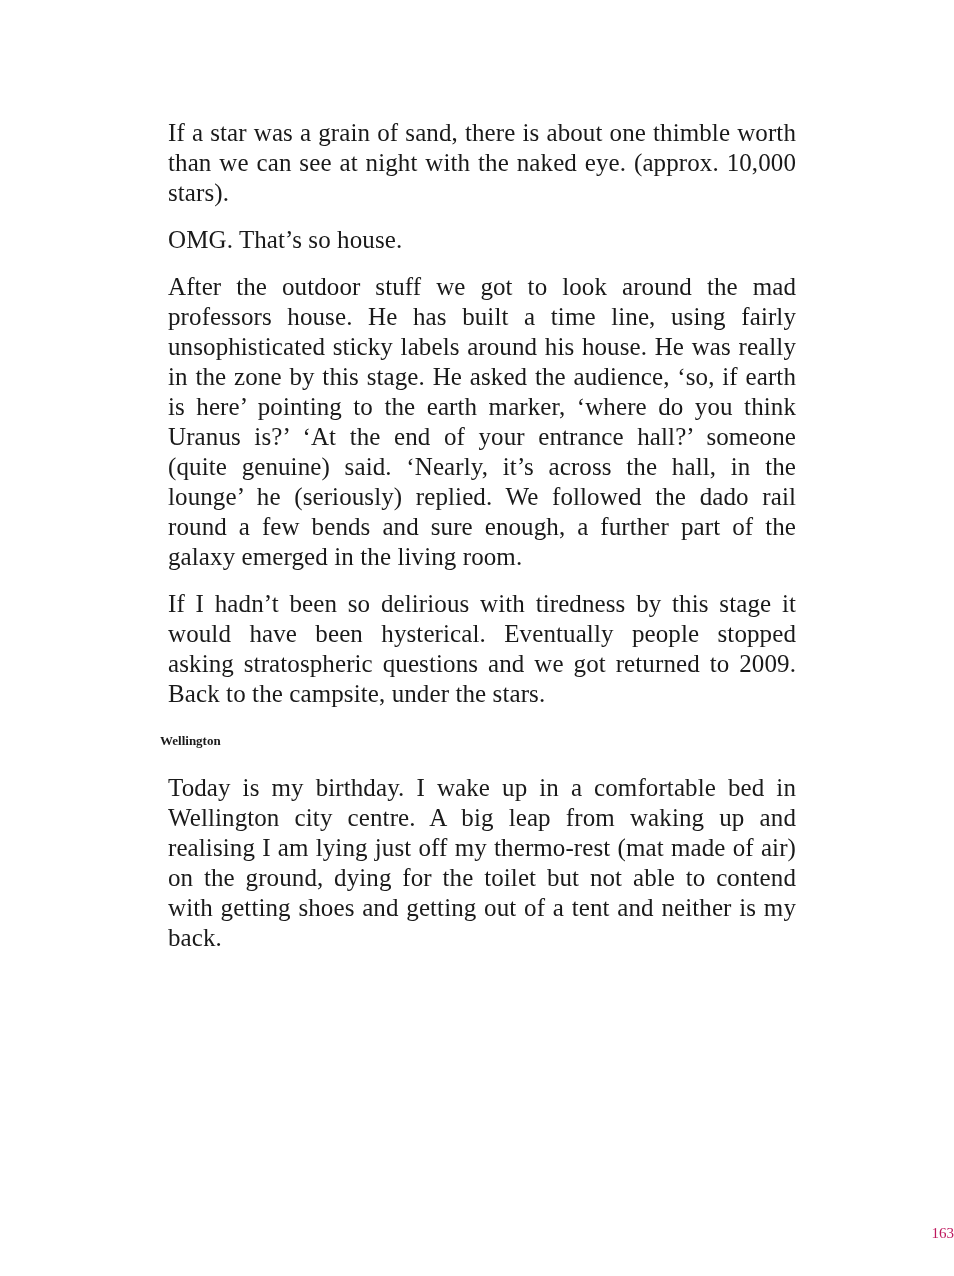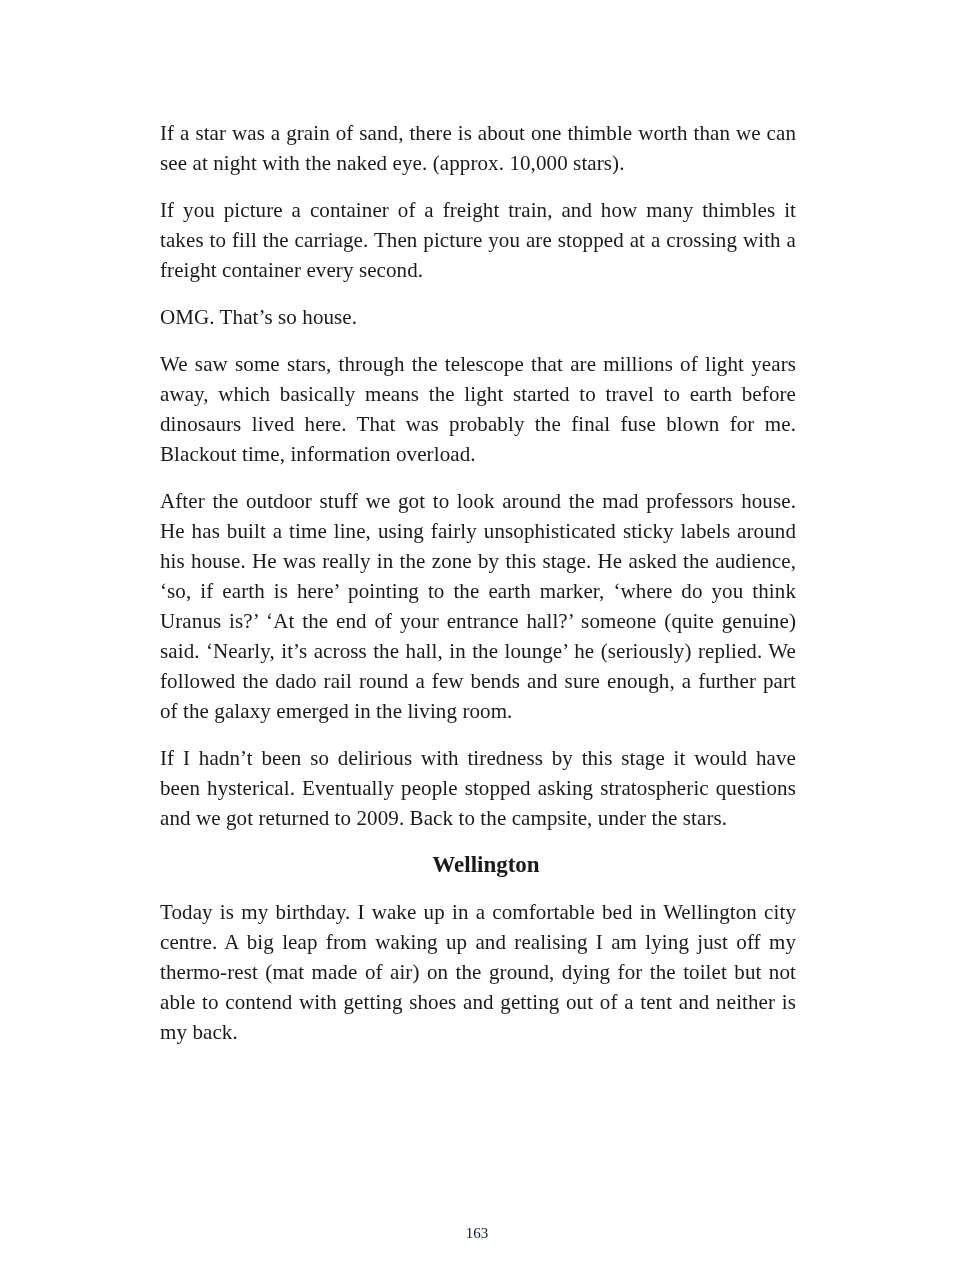--- a/index.html
+++ b/index.html
@@ -21,52 +21,50 @@
     background: #ffffff;
     overflow: hidden;
   }
   .content {
     position: absolute;
     top: 118px;
     left: 160px;
     width: 636px;
   }
   .content p {
-    margin: 0 0 17px 0;
-    font-size: 21px;
+    margin: 0 0 17px 8px;
+    font-size: 25px;
     line-height: 30px;
     text-align: justify;
     letter-spacing: 0.1px;
   }
   .content h2.section-heading {
-    margin: 0 0 17px 16px;
-    font-size: 23px;
+    margin: 0 0 17px 0;
+    font-size: 13px;
     line-height: 30px;
     font-weight: bold;
-    text-align: center;
+    text-align: left;
   }
   .page-number {
     position: absolute;
     left: 0;
     bottom: 34px;
     width: 100%;
-    text-align: center;
+    text-align: right;
     font-size: 15px;
     line-height: 18px;
-    color: #0f172a;
+    color: #be185d;
   }
 </style>
 </head>
 <body>
 
 <div class="page">
   <div class="content">
     <p>If a star was a grain of sand, there is about one thimble worth than we can see at night with the naked eye. (approx. 10,000 stars).</p>
-    <p>If you picture a container of a freight train, and how many thimbles it takes to fill the carriage. Then picture you are stopped at a crossing with a freight container every second.</p>
     <p>OMG. That’s so house.</p>
-    <p>We saw some stars, through the telescope that are millions of light years away, which basically means the light started to travel to earth before dinosaurs lived here. That was probably the final fuse blown for me. Blackout time, information overload.</p>
     <p>After the outdoor stuff we got to look around the mad professors house. He has built a time line, using fairly unsophisticated sticky labels around his house. He was really in the zone by this stage. He asked the audience, ‘so, if earth is here’ pointing to the earth marker, ‘where do you think Uranus is?’ ‘At the end of your entrance hall?’ someone (quite genuine) said. ‘Nearly, it’s across the hall, in the lounge’ he (seriously) replied. We followed the dado rail round a few bends and sure enough, a further part of the galaxy emerged in the living room.</p>
     <p>If I hadn’t been so delirious with tiredness by this stage it would have been hysterical. Eventually people stopped asking stratospheric questions and we got returned to 2009. Back to the campsite, under the stars.</p>
     <h2 class="section-heading">Wellington</h2>
     <p>Today is my birthday. I wake up in a comfortable bed in Wellington city centre. A big leap from waking up and realising I am lying just off my thermo-rest (mat made of air) on the ground, dying for the toilet but not able to contend with getting shoes and getting out of a tent and neither is my back.</p>
   </div>
   <div class="page-number">163</div>
 </div>
 
 </body></html>

